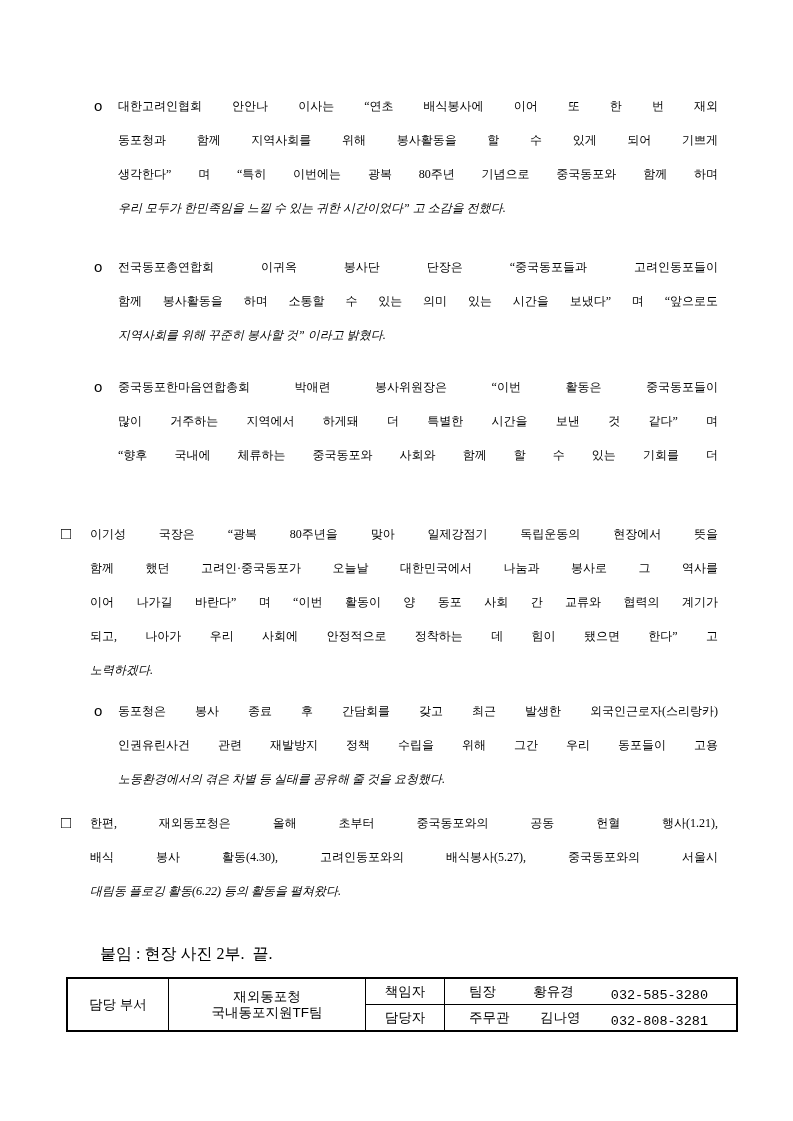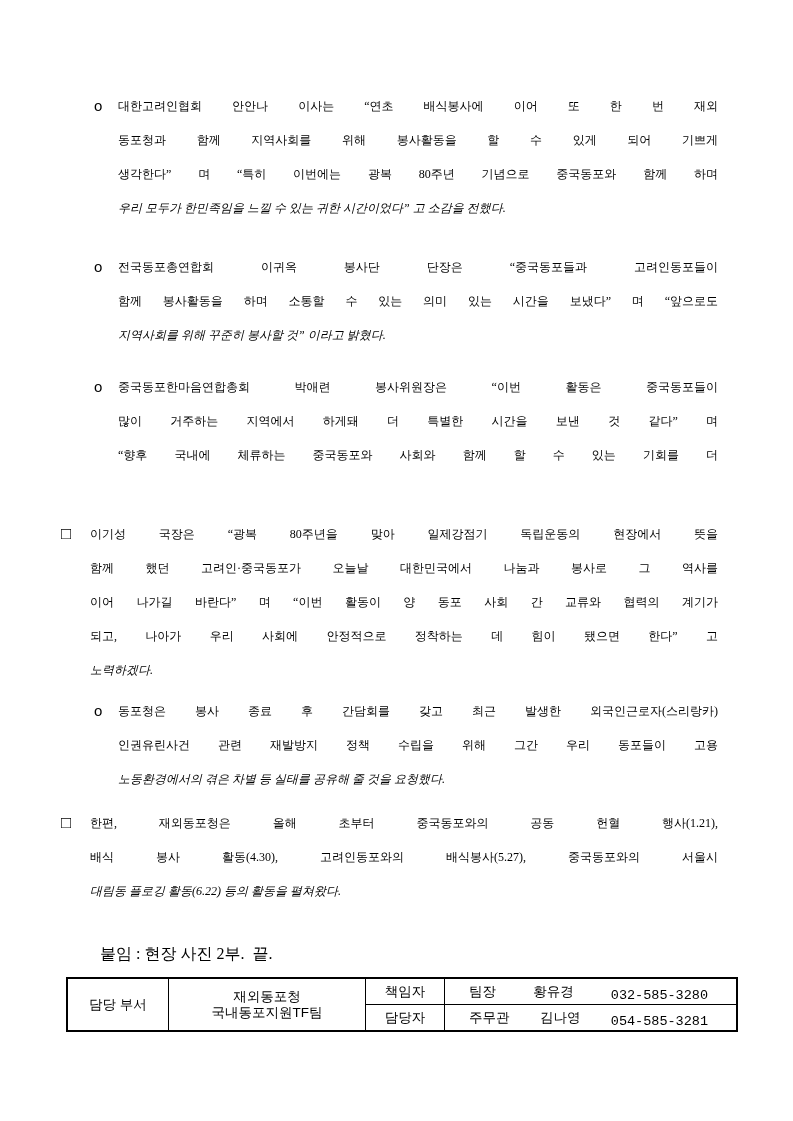--- a/index.html
+++ b/index.html
@@ -165,20 +165,20 @@
             <span class="phone">032-585-3280</span>
           </div>
         </td>
       </tr>
       <tr>
         <td class="c3">담당자</td>
         <td class="c4">
           <div class="c4wrap">
             <span>주무관</span>
             <span>김나영</span>
-            <span class="phone">054-585-3281</span>
+            <span class="phone">032-808-3281</span>
           </div>
         </td>
       </tr>
     </tbody>
   </table>
 
 </div>
 
 </body></html>

